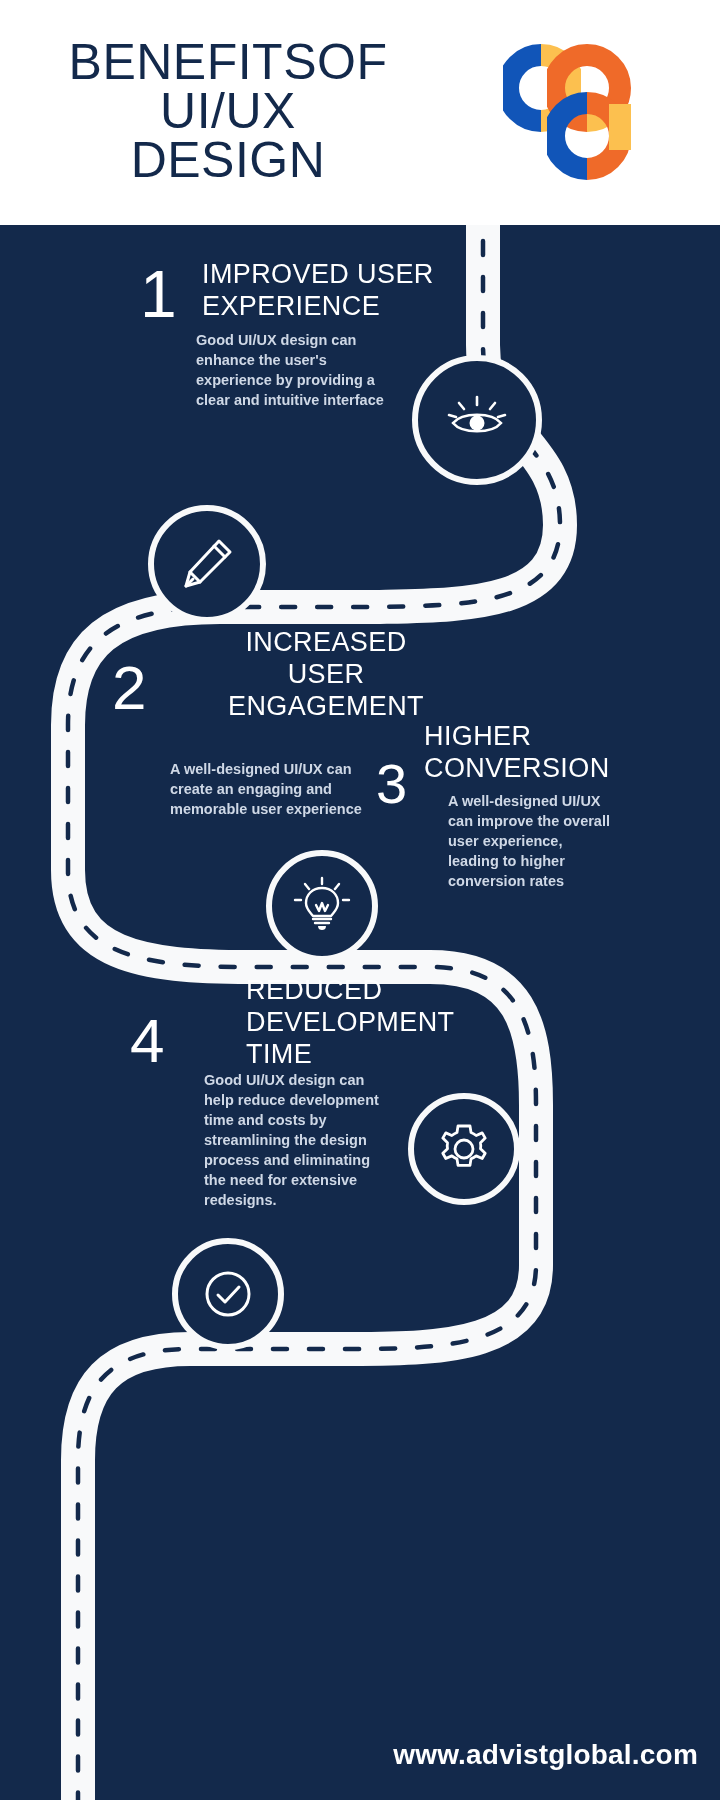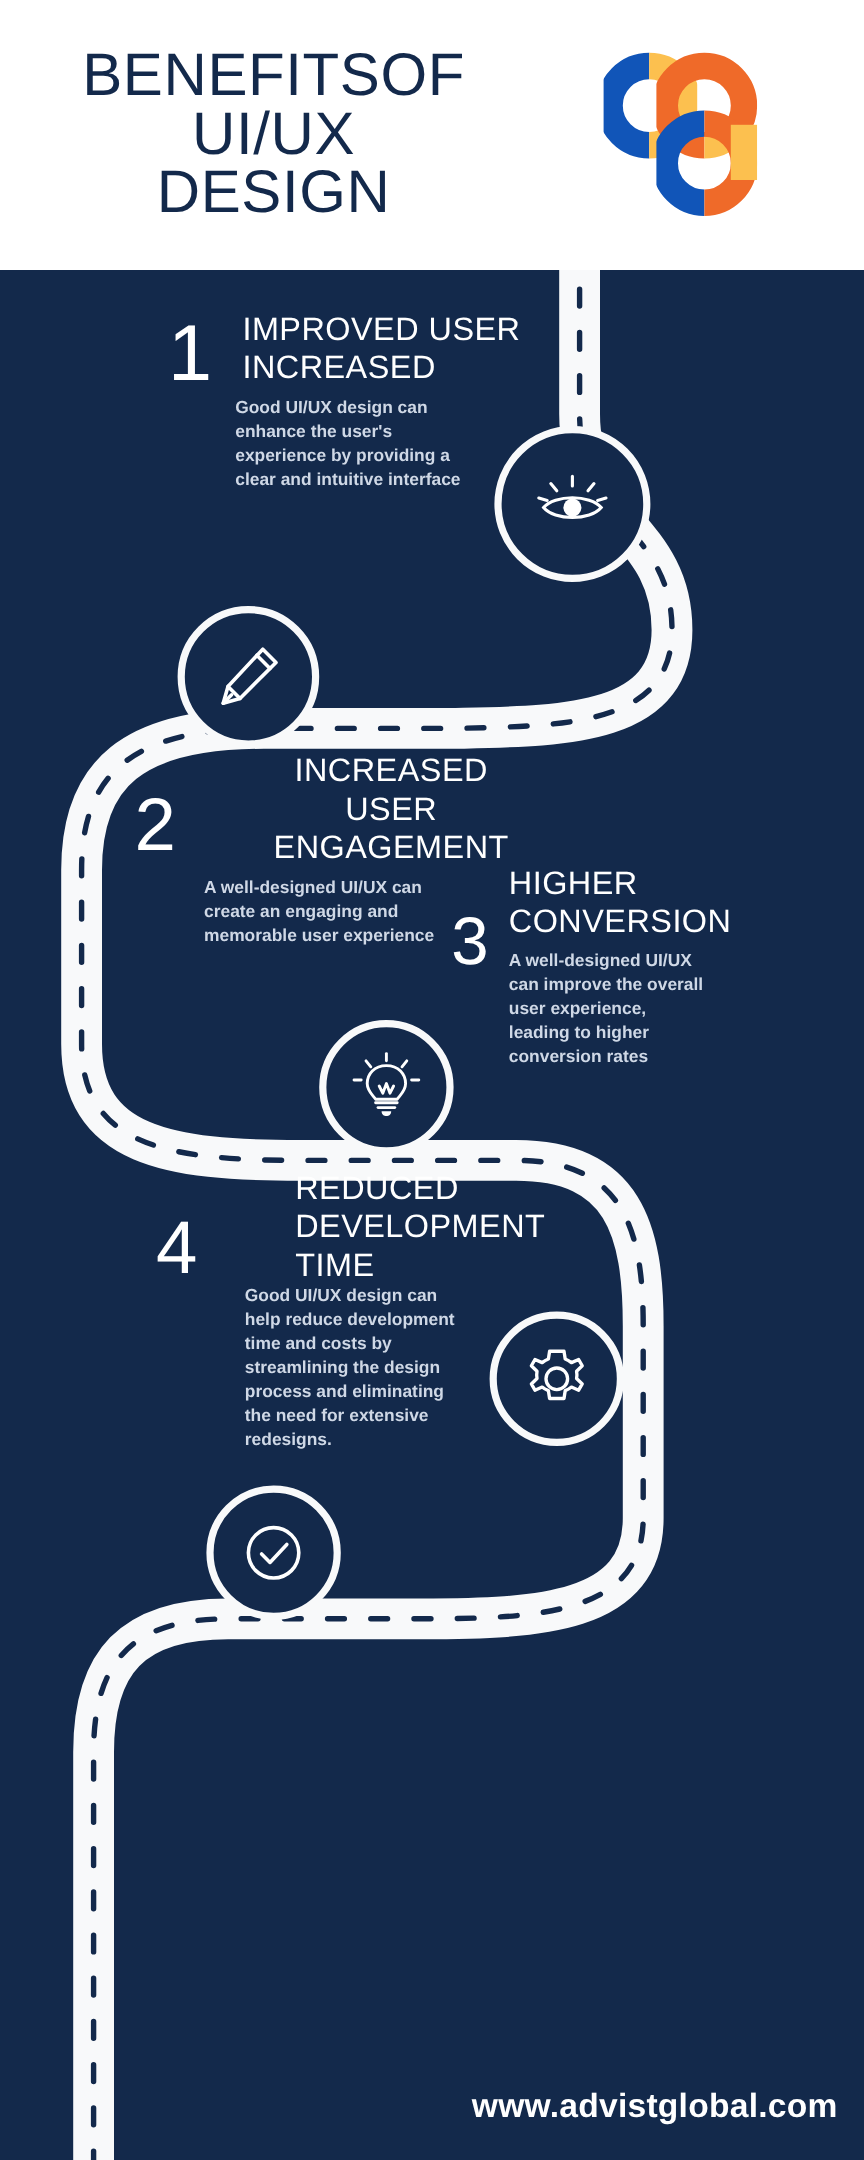--- a/index.html
+++ b/index.html
@@ -292,42 +292,42 @@
         <g stroke="#ffffff" stroke-width="3" fill="none" stroke-linecap="round" stroke-linejoin="round">
           <circle cx="32" cy="32" r="21"></circle>
           <path d="M22 33 L29 40 L43 25"></path>
         </g>
       </svg>
     </div>
 
     <div class="block">
       <div class="num" style="left:140px; top:36px; font-size:66px;">1</div>
       <div class="heading" style="left:202px; top:34px; width:300px;">IMPROVED USER
-INCREASED</div>
+EXPERIENCE</div>
       <div class="bodytext" style="left:196px; top:105px; width:215px;">Good UI/UX design can
 enhance the user's
 experience by providing a
 clear and intuitive interface</div>
     </div>
 
     <div class="block">
       <div class="num" style="left:112px; top:432px; font-size:62px;">2</div>
       <div class="heading" style="left:176px; top:402px; width:300px;text-align:center;">INCREASED
 USER
 ENGAGEMENT</div>
-      <div class="bodytext" style="left:170px; top:505px; width:220px;">A well-designed UI/UX can
+      <div class="bodytext" style="left:170px; top:534px; width:220px;">A well-designed UI/UX can
 create an engaging and
 memorable user experience</div>
     </div>
 
     <div class="block">
       <div class="num" style="left:376px; top:531px; font-size:56px;">3</div>
       <div class="heading" style="left:424px; top:496px; width:300px;">HIGHER
 CONVERSION</div>
-      <div class="bodytext" style="left:424px; top:566px; width:200px;">A well-designed UI/UX
+      <div class="bodytext" style="left:448px; top:566px; width:200px;">A well-designed UI/UX
 can improve the overall
 user experience,
 leading to higher
 conversion rates</div>
     </div>
 
     <div class="block">
       <div class="num" style="left:130px; top:785px; font-size:62px;">4</div>
       <div class="heading" style="left:204px; top:750px; width:300px;margin-left:42px;">REDUCED
 DEVELOPMENT

